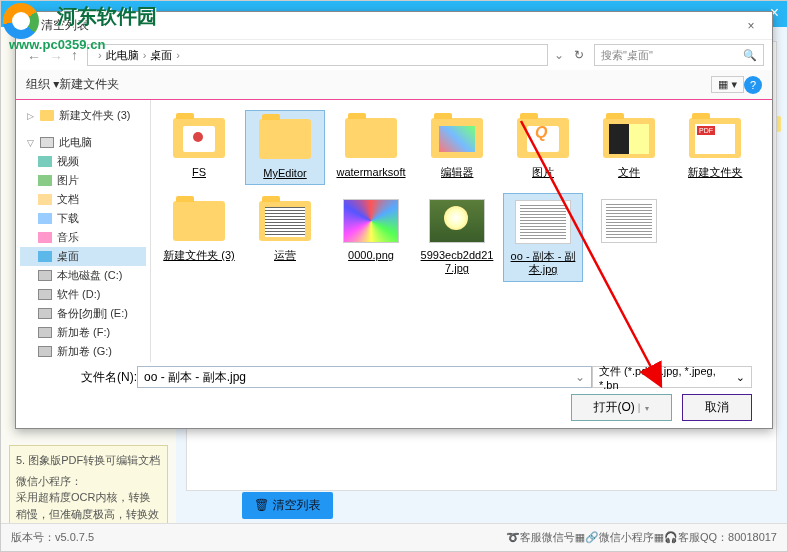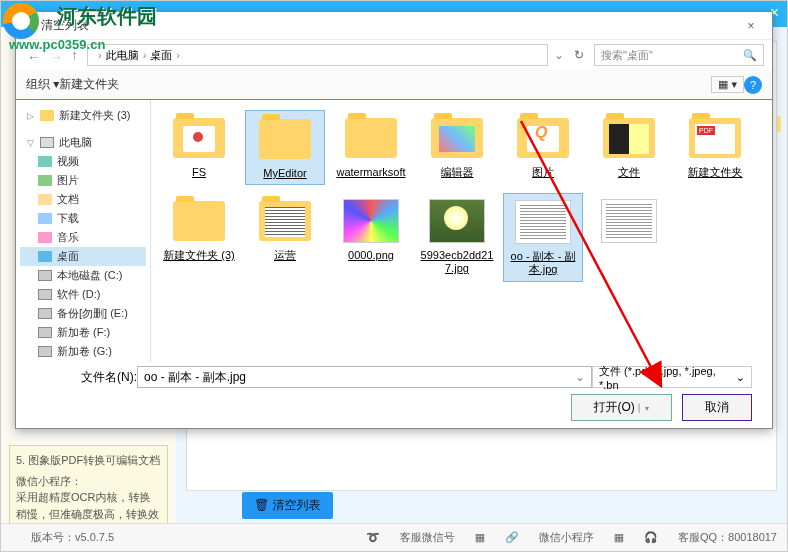--- a/index.html
+++ b/index.html
@@ -10,21 +10,21 @@
 .bg-close { position: absolute; top: 3px; right: 8px; color: #fff; font-size: 16px; }
 .bg-sidebar { position: absolute; top: 26px; left: 0; width: 175px; bottom: 28px; background: #fafaf3; padding: 8px; font-size: 11px; color: #555; line-height: 1.5; }
 .bg-sidebar-box { background: #fbfae0; border: 1px solid #d8d4a0; padding: 6px; margin-top: 410px; }
 .bg-main { position: absolute; top: 40px; left: 185px; right: 10px; bottom: 60px; background: #fff; border: 1px solid #ddd; }
 .bg-colorstrip { position: absolute; top: 88px; right: 10px; width: 10px; height: 12px; background: linear-gradient(90deg,#e88,#fc6,#9d6,#8cf,#b8e,#e89); }
 .bg-yellowbar { position: absolute; top: 115px; right: 6px; width: 16px; height: 16px; background: #ffe680; border-radius: 2px; }
 .bg-clearbtn { position: absolute; bottom: 32px; left: 195px; background: #2196f3; color: #0f172a; padding: 5px 12px; font-size: 12px; border-radius: 2px; margin-left: 46px; }
 .bg-clearbtn::before { content: "🗑 "; }
 .bg-footer { position: absolute; bottom: 0; left: 0; right: 0; height: 28px; background: #f7f7f7; border-top: 1px solid #ddd; display: flex; align-items: center; padding: 0 10px; font-size: 11px; color: #666; }
 .bg-footer .spacer { flex: 1; }
-.bg-footer span { margin-left: 20px; }
+.bg-footer span { margin-left: 0; }
 .ic-wechat { color: #f7931e; }
 .ic-link { color: #2196f3; }
 .ic-headset { color: #2196f3; }
 
 .dialog { position: absolute; top: 10px; left: 14px; width: 758px; height: 418px; background: #fff; border: 1px solid #888; box-shadow: 0 3px 10px rgba(0,0,0,0.3); display: flex; flex-direction: column; }
 .titlebar { height: 28px; display: flex; align-items: center; padding: 0 6px; border-bottom: 1px solid #eee; }
 .titlebar .ttl { font-size: 12px; color: #333; flex: 1; }
 .titlebar .winbtn { width: 30px; height: 22px; display: flex; align-items: center; justify-content: center; color: #666; }
 .titlebar .red-icon { width: 14px; height: 14px; border: 1px solid #c33; border-radius: 50%; margin-right: 5px; display: inline-block; position: relative; }
 .titlebar .red-icon::after { content: "+"; color: #c33; position: absolute; top: -2px; left: 2px; font-size: 11px; }

